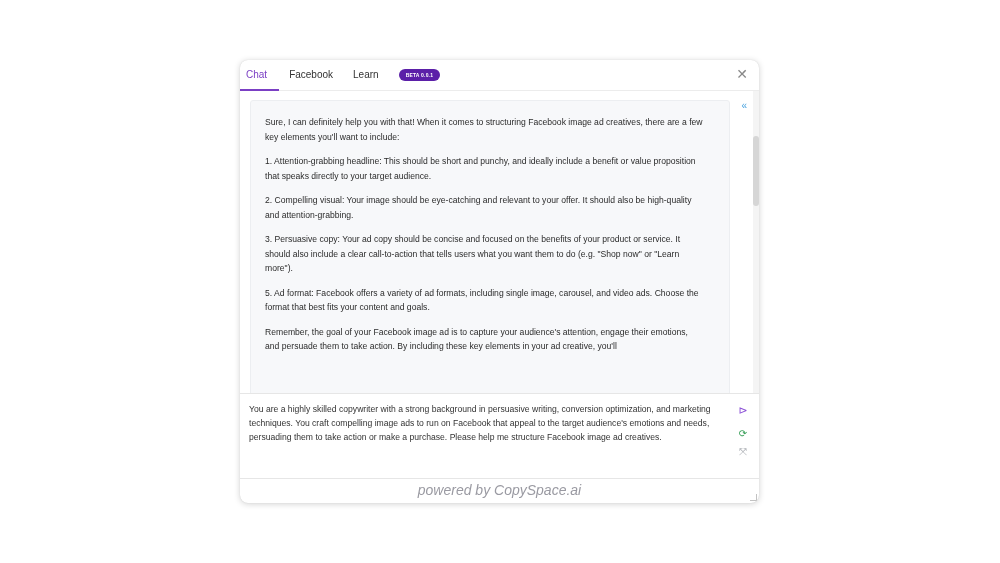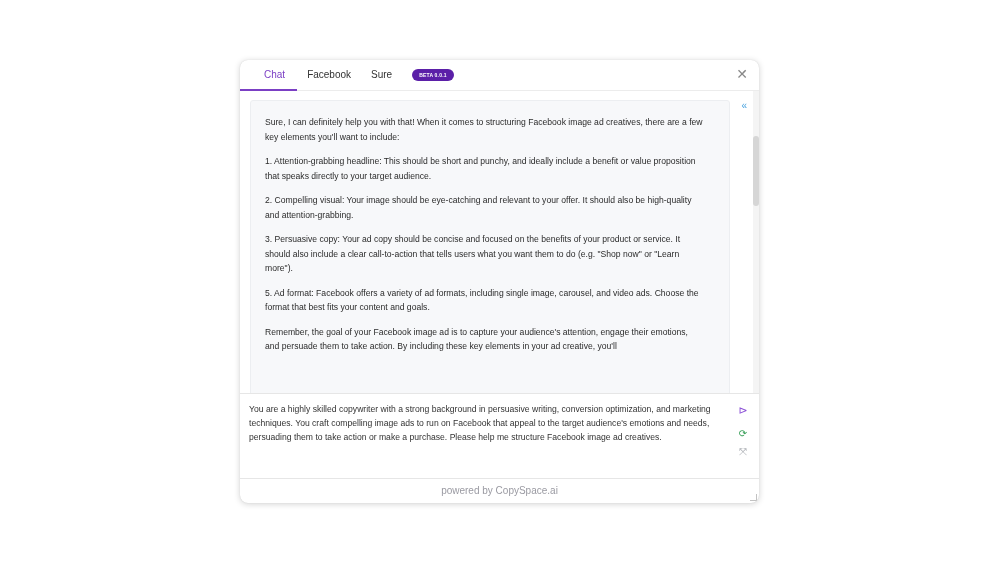--- a/index.html
+++ b/index.html
@@ -42,21 +42,21 @@
     .tab.active {
       color: #7b3fc4;
     }
     .tab.active::after {
       content: "";
       position: absolute;
       left: 0; right: 0; bottom: -1px;
       height: 2px;
       background: #7b3fc4;
     }
-    .tab:first-child { padding-left: 24px; padding-right: 12px; }
+    .tab:first-child { padding-left: 6px; padding-right: 12px; }
     .badge {
       margin-left: 10px;
       background: #5b1fa8;
       color: #fff;
       font-size: 5px;
       font-weight: bold;
       border-radius: 8px;
       padding: 2px 7px;
       height: 8px;
       line-height: 8px;
@@ -163,23 +163,24 @@
     }
     .send-icon { color: #8a4fd6; font-size: 11px; line-height: 12px; cursor: pointer; }
     .history-icon { color: #3aa05a; font-size: 10px; line-height: 12px; margin-top: 12px; cursor: pointer; }
     .expand-icon { color: #a0a4aa; font-size: 10px; line-height: 12px; margin-top: 6px; cursor: pointer; }
     .footer {
       position: absolute;
       left: 0; right: 0;
       top: 418px;
       height: 42px;
       text-align: center;
-      font-size: 10px;
+      font-size: 14px;
       line-height: 25px;
       color: #9a9aa2;
+      font-style: italic;
     }
     .resize-handle {
       position: absolute;
       right: 2px;
       bottom: 2px;
       width: 6px;
       height: 6px;
       border-right: 1px solid #999;
       border-bottom: 1px solid #999;
       transform: skew(0);
@@ -188,21 +189,21 @@
     }
   </style>
 </head>
 <body>
 
 <div class="panel">
 
   <div class="tabbar">
     <div class="tab active">Chat</div>
     <div class="tab">Facebook</div>
-    <div class="tab">Sure</div>
+    <div class="tab">Learn</div>
     <span class="badge">BETA 0.0.1</span>
     <div class="close-btn">✕</div>
   </div>
 
   <div class="chat-area">
     <div class="bubble">
       <p>Sure, I can definitely help you with that! When it comes to structuring Facebook image ad creatives, there are a few key elements you'll want to include:</p>
       <p>1. Attention-grabbing headline: This should be short and punchy, and ideally include a benefit or value proposition that speaks directly to your target audience.</p>
       <p>2. Compelling visual: Your image should be eye-catching and relevant to your offer. It should also be high-quality and attention-grabbing.</p>
       <p>3. Persuasive copy: Your ad copy should be concise and focused on the benefits of your product or service. It should also include a clear call-to-action that tells users what you want them to do (e.g. "Shop now" or "Learn more").</p>

